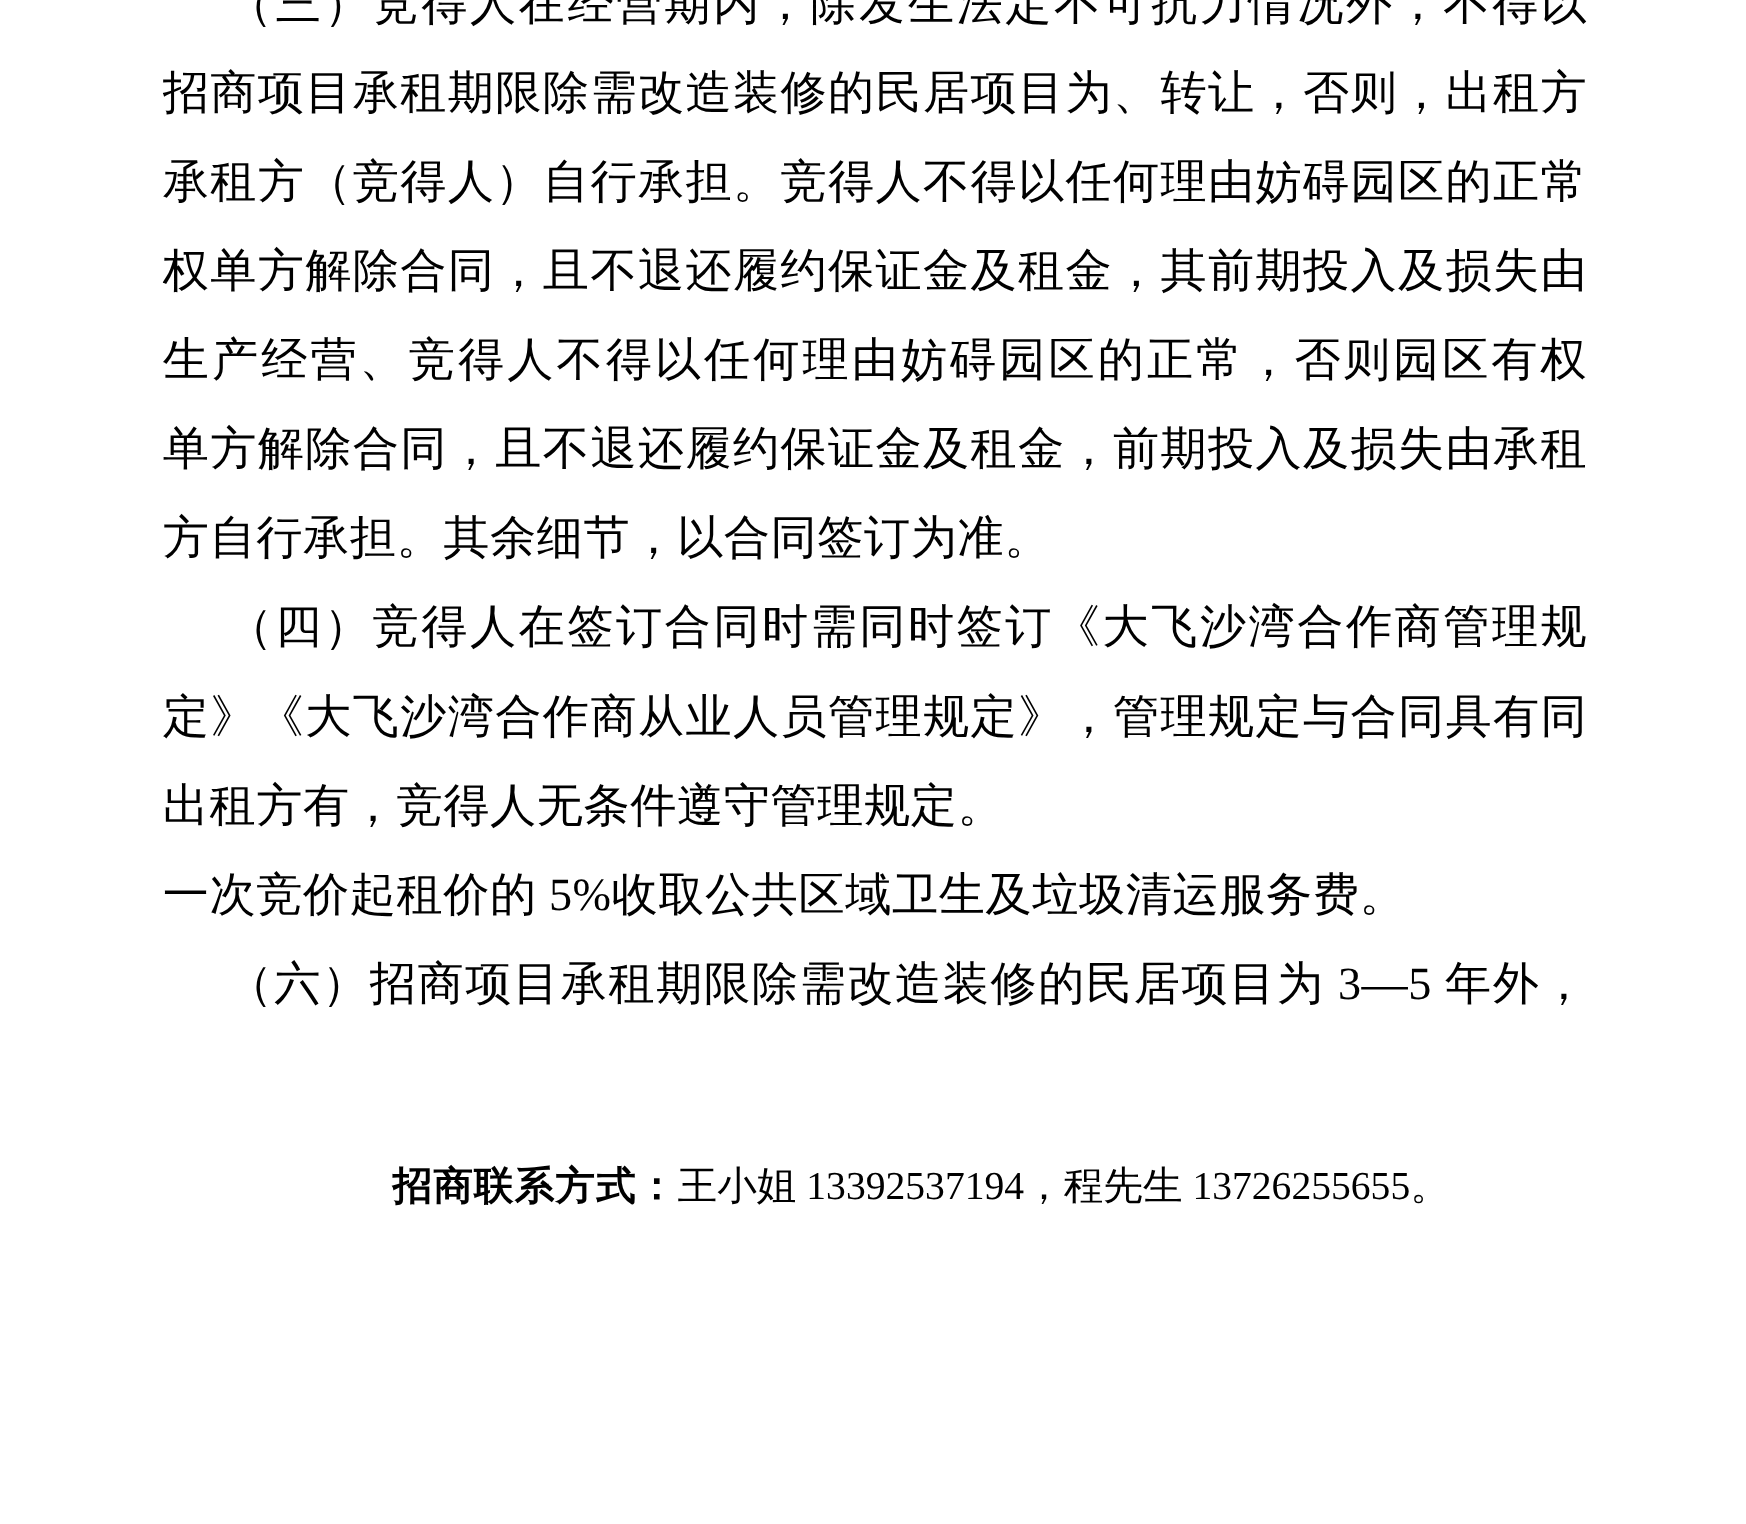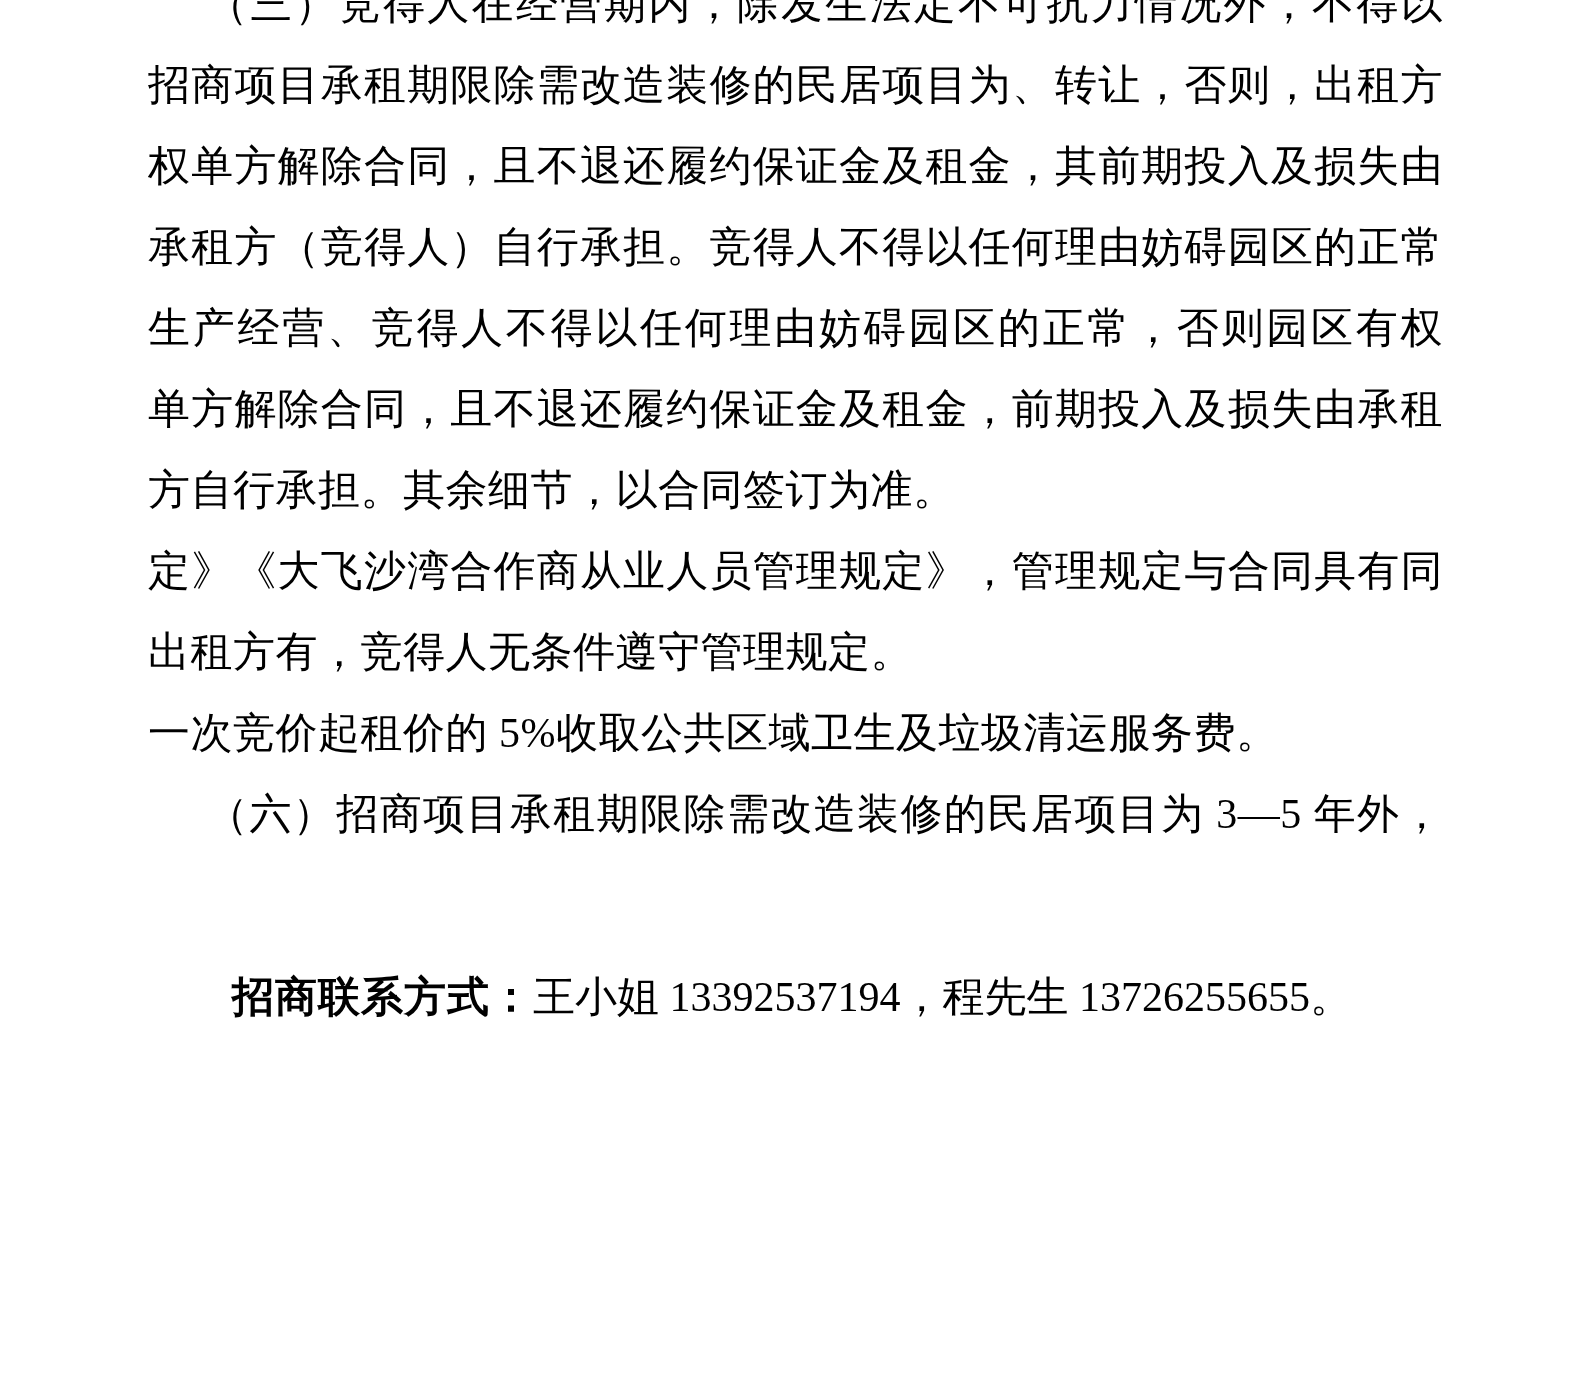--- a/index.html
+++ b/index.html
@@ -31,46 +31,47 @@
     overflow: hidden;
   }
   .line.end {
     text-align-last: left;
   }
   .line.indent {
     text-indent: 58px;
   }
   .contact {
     margin-top: 102px;
-    font-size: 42px;
+    font-size: 36px;
     line-height: 81px;
     height: 81px;
     padding-left: 84px;
     white-space: nowrap;
-    text-align: left;
+    text-align: center;
   }
   .contact .label {
     font-weight: 700;
     letter-spacing: 1px;
   }
   .contact .value {
     font-weight: 400;
   }
 </style>
 </head>
 <body>
 
 <div class="doc">
   <div class="line fill indent">（三）竞得人在经营期内，除发生法定不可抗力情况外，不得以</div>
   <div class="line fill">招商项目承租期限除需改造装修的民居项目为、转让，否则，出租方有</div>
+  <div class="line fill">承租方（竞得人）自行承担。竞得人不得以任何理由妨碍园区的正常</div>
   <div class="line fill">权单方解除合同，且不退还履约保证金及租金，其前期投入及损失由</div>
-  <div class="line fill">承租方（竞得人）自行承担。竞得人不得以任何理由妨碍园区的正常</div>
   <div class="line fill">生产经营、竞得人不得以任何理由妨碍园区的正常，否则园区有权</div>
   <div class="line fill">单方解除合同，且不退还履约保证金及租金，前期投入及损失由承租</div>
   <div class="line end">方自行承担。其余细节，以合同签订为准。</div>
+  <div class="line fill indent">（四）竞得人在签订合同时需同时签订《大飞沙湾合作商管理规</div>
   <div class="line fill">定》《大飞沙湾合作商从业人员管理规定》，管理规定与合同具有同</div>
   <div class="line end">出租方有，竞得人无条件遵守管理规定。</div>
   <div class="line end">一次竞价起租价的 5%收取公共区域卫生及垃圾清运服务费。</div>
   <div class="line fill indent">（六）招商项目承租期限除需改造装修的民居项目为 3—5 年外，</div>
 
   <div class="contact">
     <span class="label">招商联系方式：</span><span class="value">王小姐 13392537194，程先生 13726255655。</span>
   </div>
 </div>
 

